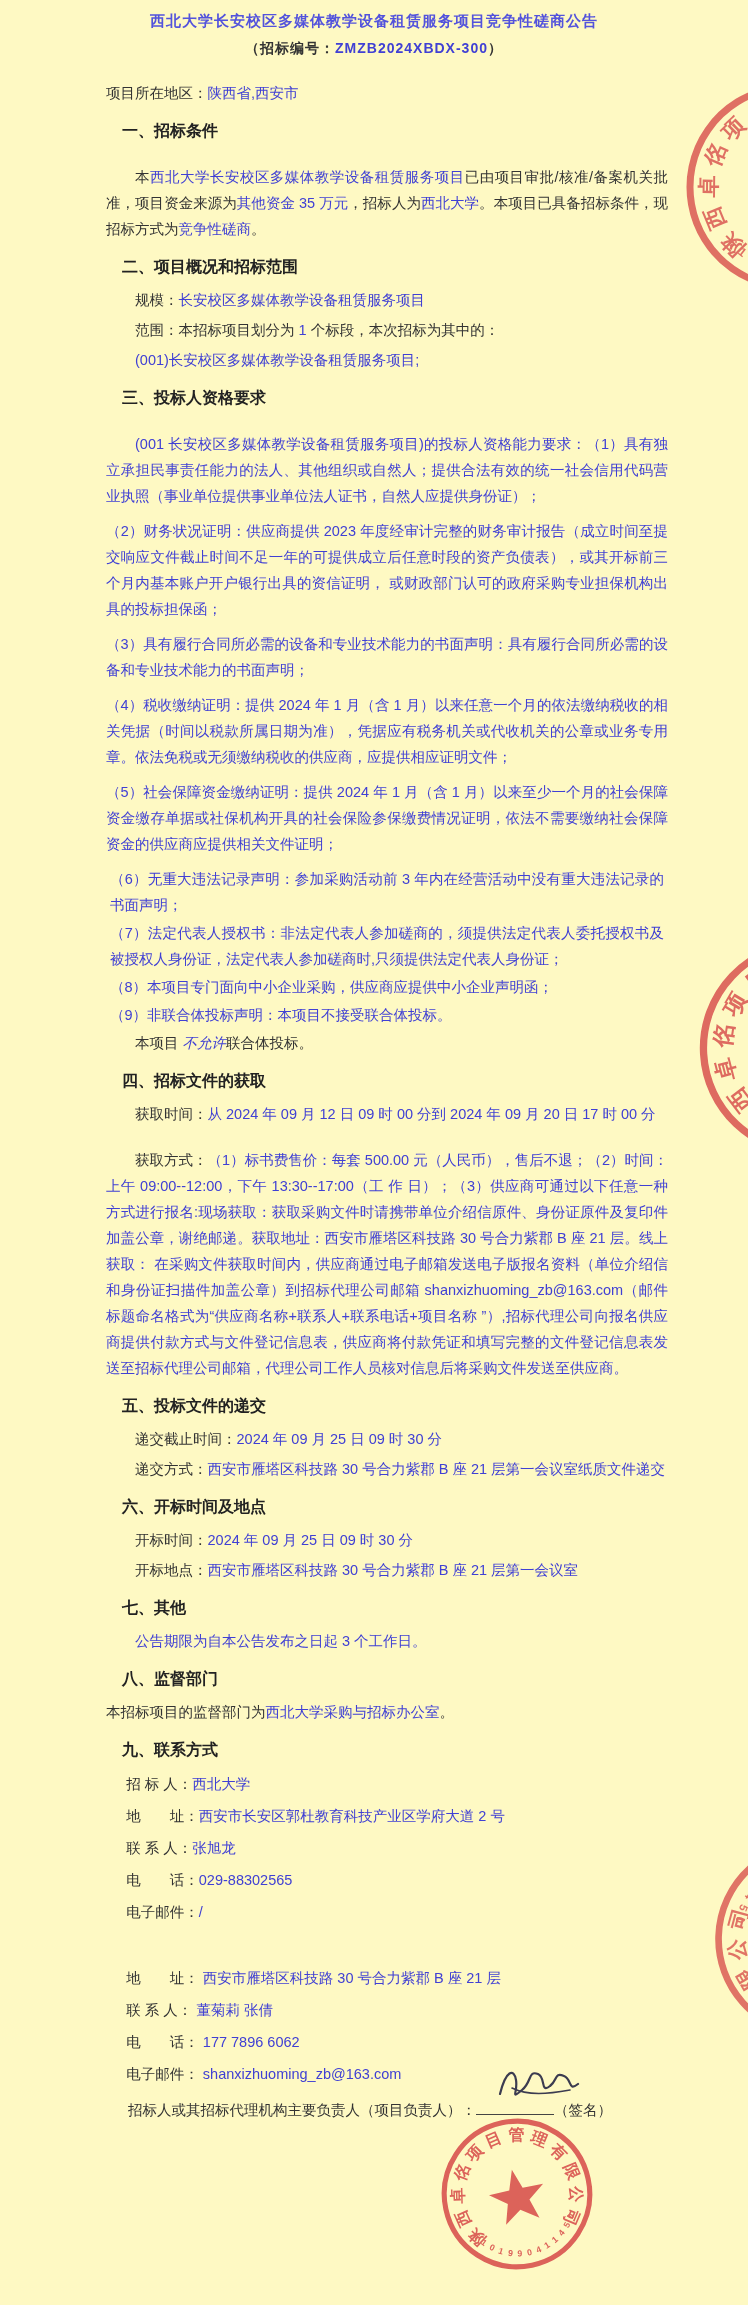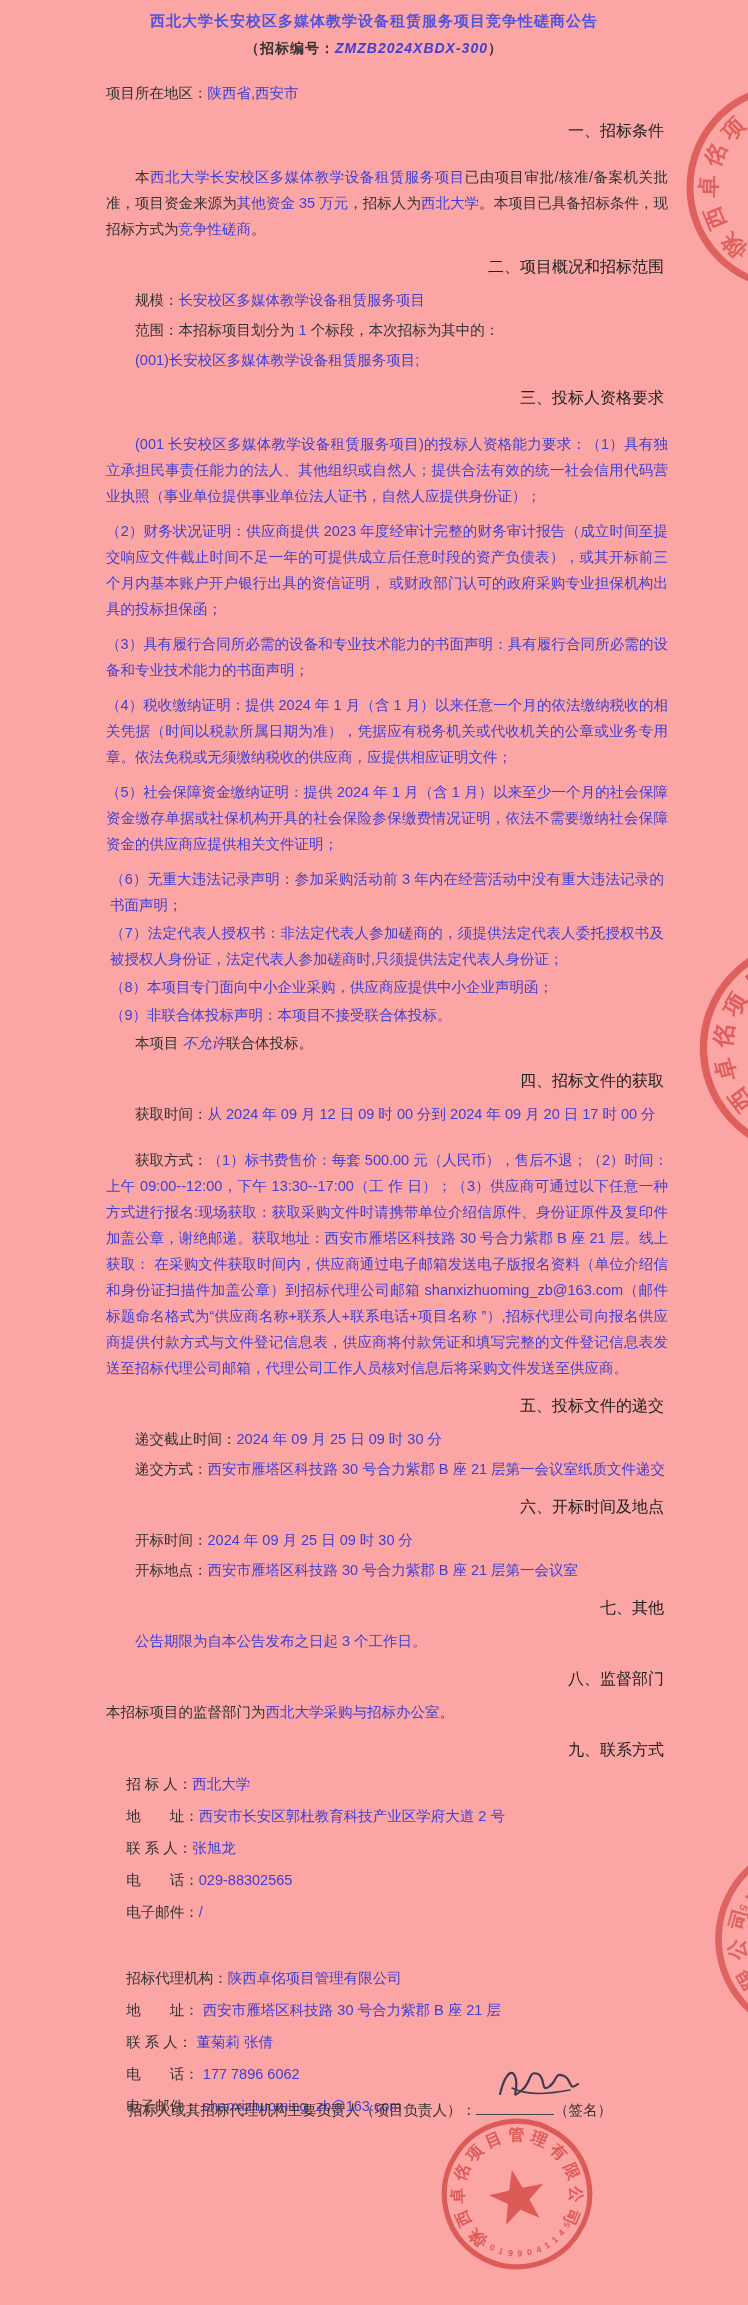--- a/index.html
+++ b/index.html
@@ -1,27 +1,27 @@
 <!DOCTYPE html>
 <html><head>
 <meta charset="utf-8">
 <style>
   html,body{margin:0;padding:0;background:#ffffff;}
-  #page{position:relative;width:748px;height:2305px;background:#fca5a5;overflow:hidden;
+  #page{position:relative;width:748px;height:2305px;background:#fef9c3;overflow:hidden;
         font-family:"Liberation Sans","DejaVu Sans",sans-serif;}
   
   .titlewrap{position:absolute;top:10px;left:0;width:748px;text-align:center;}
   .doctitle{font-size:15px;font-weight:bold;color:#5353dc;letter-spacing:1px;line-height:22px;}
   .docsub{margin-top:8px;font-size:14px;color:#333;font-weight:bold;letter-spacing:1px;}
-  .docsub .code{color:#4040d4;font-weight:bold;font-style:italic;}
+  .docsub .code{color:#4040d4;font-weight:bold;}
   
   .doc{position:absolute;left:106px;top:80px;width:562px;font-size:14.5px;line-height:26px;
        color:#333;text-align:justify;}
   .blk{position:relative;}
-  .h{font-weight:normal;font-size:16px;color:#222;margin:11px 4px 7px;line-height:27px;text-align:right;}
+  .h{font-weight:bold;font-size:16px;color:#222;margin:11px 16px 7px;line-height:27px;text-align:left;}
   .p{margin:0 0 9px;}
   .p.ind{text-indent:2em;margin-top:20px;}
   .p.tight{margin:0 4px 2px;}
   .sub{margin:0 0 4px 2em;}
   .sub15{margin:0 0 4px 1.2em;}
   .line{margin:0 0 4px;}
   .contact{margin:0 0 3px 1.4em;line-height:29px;}
   .run-k{color:#333;}
   .run-b{color:#4040d4;}
   .run-bi{color:#4040d4;font-style:italic;}
@@ -75,21 +75,20 @@
       <div class="blk sub"><span class="run-b">公告期限为自本公告发布之日起 3 个工作日。</span></div>
       <div class="blk h">八、监督部门</div>
       <div class="blk line sub15"><span class="run-k">本招标项目的监督部门为</span><span class="run-b">西北大学采购与招标办公室</span><span class="run-k">。</span></div>
       <div class="blk h">九、联系方式</div>
       <div class="blk contact"><span class="run-k">招 标 人：</span><span class="run-b">西北大学</span></div>
       <div class="blk contact"><span class="run-k">地　　址：</span><span class="run-b">西安市长安区郭杜教育科技产业区学府大道 2 号</span></div>
       <div class="blk contact"><span class="run-k">联 系 人：</span><span class="run-b">张旭龙</span></div>
       <div class="blk contact"><span class="run-k">电　　话：</span><span class="run-b">029-88302565</span></div>
       <div class="blk contact"><span class="run-k">电子邮件：</span><span class="run-b">/</span></div>
       <div class="blk gap" style="height: 34px;"></div>
-      <div class="blk contact"><span class="run-k">招标代理机构：</span><span class="run-b">陕西卓佲项目管理有限公司</span></div>
       <div class="blk contact"><span class="run-k">地　　址：  </span><span class="run-b">西安市雁塔区科技路 30 号合力紫郡 B 座 21 层</span></div>
       <div class="blk contact"><span class="run-k">联 系 人：  </span><span class="run-b">董菊莉 张倩</span></div>
       <div class="blk contact"><span class="run-k">电　　话：  </span><span class="run-b">177 7896 6062</span></div>
       <div class="blk contact"><span class="run-k">电子邮件：  </span><span class="run-b">shanxizhuoming_zb@163.com</span></div>
     </div>
 
   <div class="seal" id="seal-right-1" style="left:680px;top:77px;">
       <svg width="220" height="220" viewBox="-110 -110 220 220" style="opacity:0.82;transform:rotate(-10deg)">
     <circle cx="0" cy="0" r="100" fill="none" stroke="#d9534f" stroke-width="7"></circle>
     <polygon points="0.0,-34.0 9.4,-6.9 38.0,-6.4 15.2,10.9 23.5,38.4 0.0,22.0 -23.5,38.4 -15.2,10.9 -38.0,-6.4 -9.4,-6.9" fill="#d9534f"></polygon>

